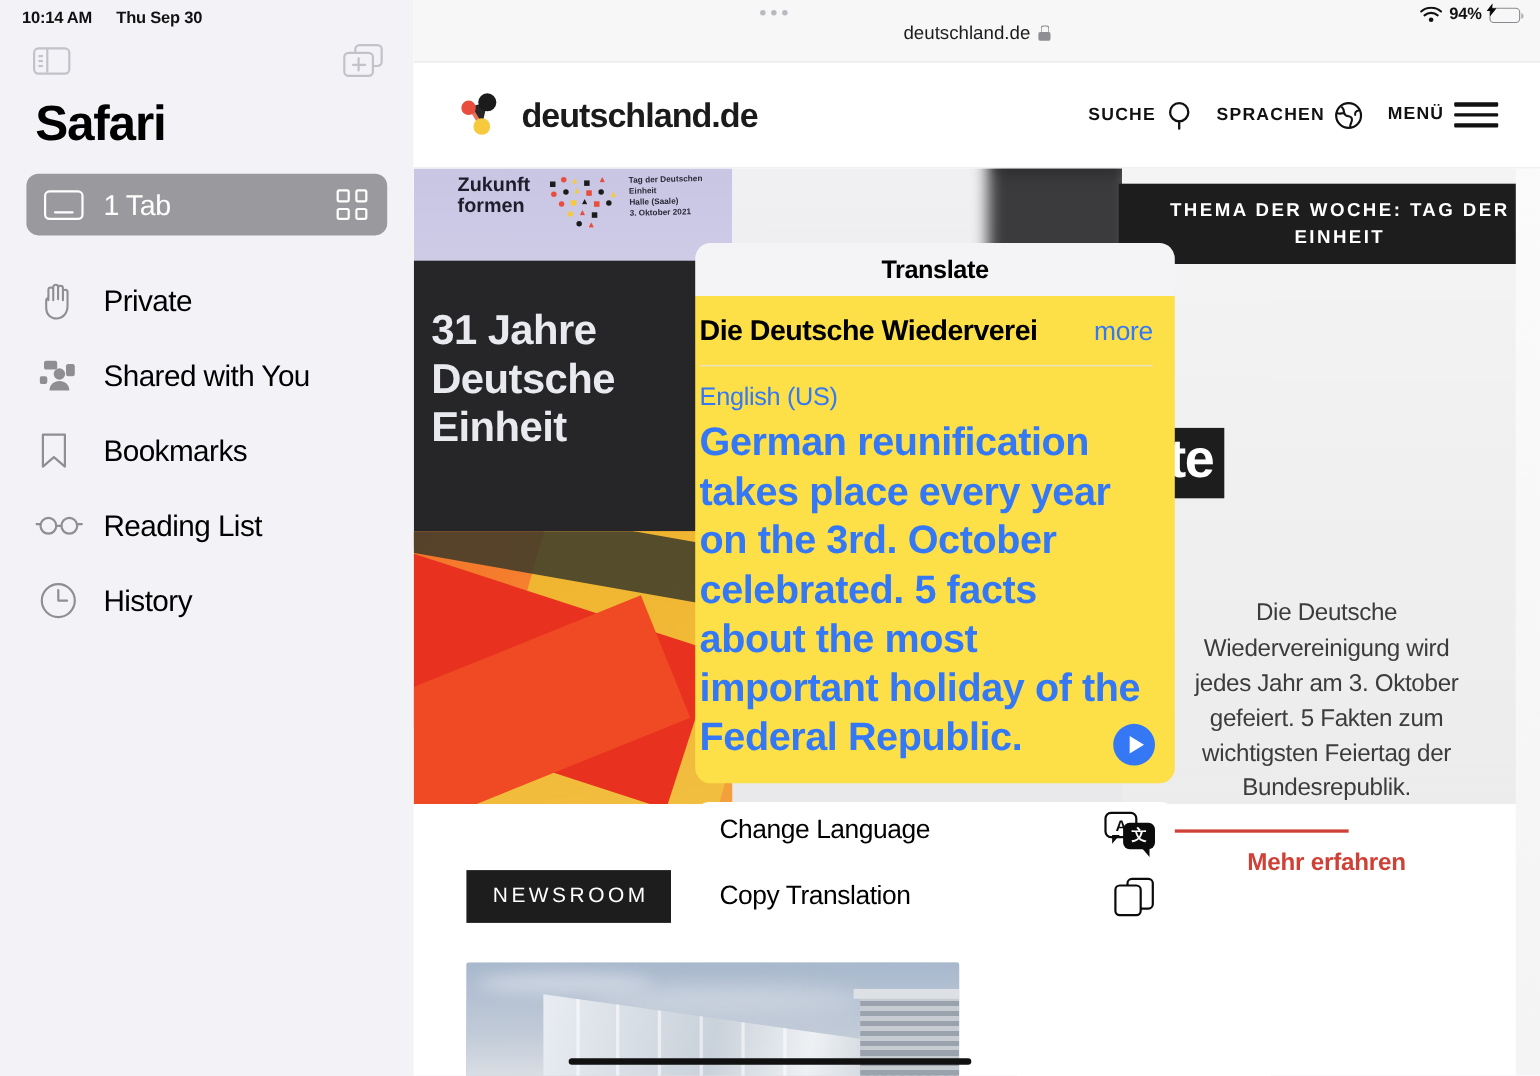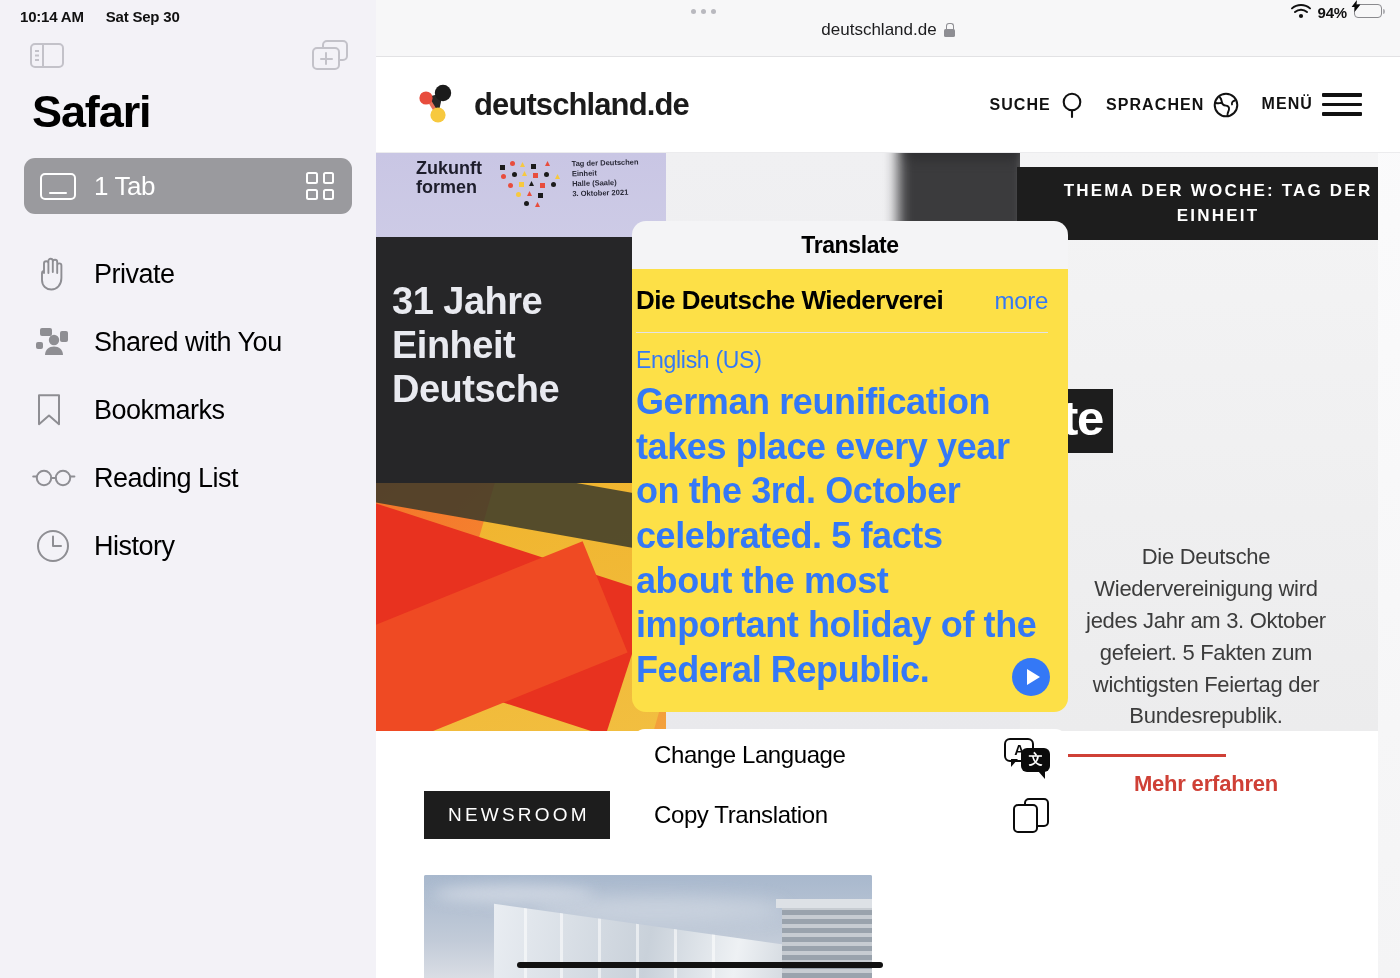--- a/index.html
+++ b/index.html
@@ -66,21 +66,21 @@
     position: relative; height: 57px; background: #f7f7f8;
     border-bottom: 1px solid #e2e2e4;
     display:flex; align-items:center; justify-content:center;
   }
   .dots3 { position:absolute; left: 315px; top: 9px; display:flex; gap: 5px; }
   .dots3 i { width: 5px; height: 5px; border-radius:50%; background:#b9b9bf; display:block; }
   .url-wrap { display:flex; align-items:center; gap: 7px; font-size: 17px; color:#1c1c1e; margin-top: 3px;}
   .lock { width: 11px; height: 14px; position: relative; display:block; }
   .lock:before { content:""; position:absolute; left:0; bottom:0; width:11px; height:8px; background:#8e8e93; border-radius:1.6px;}
   .lock:after { content:""; position:absolute; left:2.6px; top:0; width:5.8px; height:7px; border:1.7px solid #8e8e93; border-bottom:none; border-radius:3px 3px 0 0;}
-  .status-right { position:absolute; right: 18px; top: 4px; display:flex; align-items:flex-start; gap: 7px; }
+  .status-right { position:absolute; right: 18px; top: 4px; display:flex; align-items:flex-end; gap: 7px; }
   .pct { font-size: 15px; font-weight: 600; color:#111; letter-spacing:-0.2px; }
   .batt { width: 28px; height: 14px; border: 1.6px solid #8a8a8e; border-radius: 4px; position:relative; padding:1.4px; }
   .batt:after { content:""; position:absolute; right:-4.4px; top:4px; width:2.4px; height:5px; background:#b0b0b4; border-radius:0 2px 2px 0;}
   .batt .fill { height:100%; width:100%; background:#33cc4a; border-radius:2px; position:relative; }
   .bolt { position:absolute; left:50%; top:50%; transform:translate(-50%,-50%); }
 
   
   .site-head {
     height: 96px; background:#fff; display:flex; align-items:center;
     padding: 0 38px 0 40px; border-bottom: 1px solid #ececee; position:relative; z-index:3;
@@ -203,21 +203,21 @@
 </style>
 </head>
 <body>
 
 <div class="screen">
 
   <div class="sidebar">
 
     <div class="status-bar">
       <span>10:14 AM</span>
-      <span>Sat Sep 30</span>
+      <span>Thu Sep 30</span>
     </div>
 
     <div class="sb-toolbar">
       <div class="ic-sidebar"></div>
       <div class="ic-newtab">
         <span class="bk"></span>
         <span class="fr">
             <span class="plus"></span>
           </span>
       </div>
@@ -403,22 +403,22 @@
           </div>
           <div class="meta">
             <div>Tag der Deutschen Einheit</div>
             <div>Halle (Saale)</div>
             <div>3. Oktober 2021</div>
           </div>
         </div>
         <div class="band-black">
           <div class="hl">
             <div>31 Jahre</div>
+            <div>Deutsche</div>
             <div>Einheit</div>
-            <div>Deutsche</div>
           </div>
         </div>
         <div class="band-flag">
           <div class="f-orange"></div>
           <div class="f-yellow"></div>
           <div class="f-dark"></div>
           <div class="f-red"></div>
           <div class="f-red2"></div>
         </div>
       </div>

